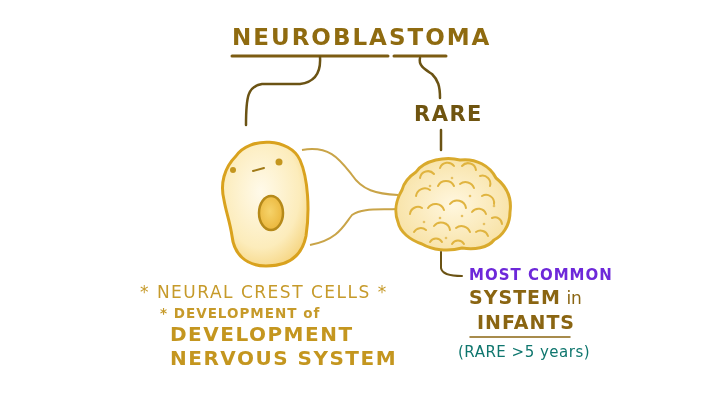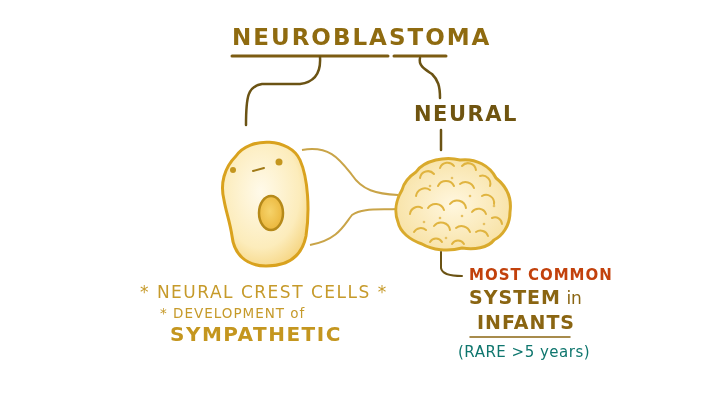--- a/index.html
+++ b/index.html
@@ -45,39 +45,39 @@
       font-size: 17px;
       color: #c69a2a;
       font-weight: normal;
       letter-spacing: 1.5px;
       margin-left: 28px;
     }
     .dev {
       left: 160px; top: 305px;
       font-size: 13.5px;
       color: #c69a2a;
-      font-weight: normal;
+      font-weight: bold;
       letter-spacing: 1px;
     }
     .symp {
       left: 170px; top: 322px;
       font-size: 20px;
       color: #c4961f;
       letter-spacing: 1.5px;
     }
     .nerv {
       left: 170px; top: 346px;
       font-size: 20px;
       color: #c4961f;
       letter-spacing: 1.5px;
     }
     .most {
       left: 469px; top: 266px;
       font-size: 15px;
-      color: #c2410c;
+      color: #6d28d9;
       letter-spacing: 1px;
     }
     .cancer {
       left: 469px; top: 286px;
       font-size: 19px;
       color: #8a6512;
       letter-spacing: 1px;
     }
     .cancer .in {
       font-weight: normal;
@@ -188,24 +188,25 @@
         <circle cx="494" cy="206" r="1.3"></circle>
       </g>
     </g>
 
     <path d="M441,252 L441,268 C442,274 450,276 462,276" fill="none" stroke="#6b5314" stroke-width="2" stroke-linecap="round"></path>
 
     <line x1="470" y1="337" x2="570" y2="337" stroke="#8a6512" stroke-width="1.5" stroke-linecap="round"></line>
   </svg>
 
   <div class="lbl title">NEUROBLASTOMA</div>
-  <div class="lbl tumor">NEURAL</div>
+  <div class="lbl tumor">RARE</div>
 
   <div class="lbl ncc">* NEURAL CREST CELLS *</div>
   <div class="lbl dev">* DEVELOPMENT of</div>
-  <div class="lbl symp">SYMPATHETIC</div>
+  <div class="lbl symp">DEVELOPMENT</div>
+  <div class="lbl nerv">NERVOUS SYSTEM</div>
 
   <div class="lbl most">MOST COMMON</div>
   <div class="lbl cancer"><span>SYSTEM</span><span class="in"> in</span></div>
   <div class="lbl infants">INFANTS</div>
   <div class="lbl rare">(RARE &gt;5 years)</div>
 
 </div>
 
 </body></html>

